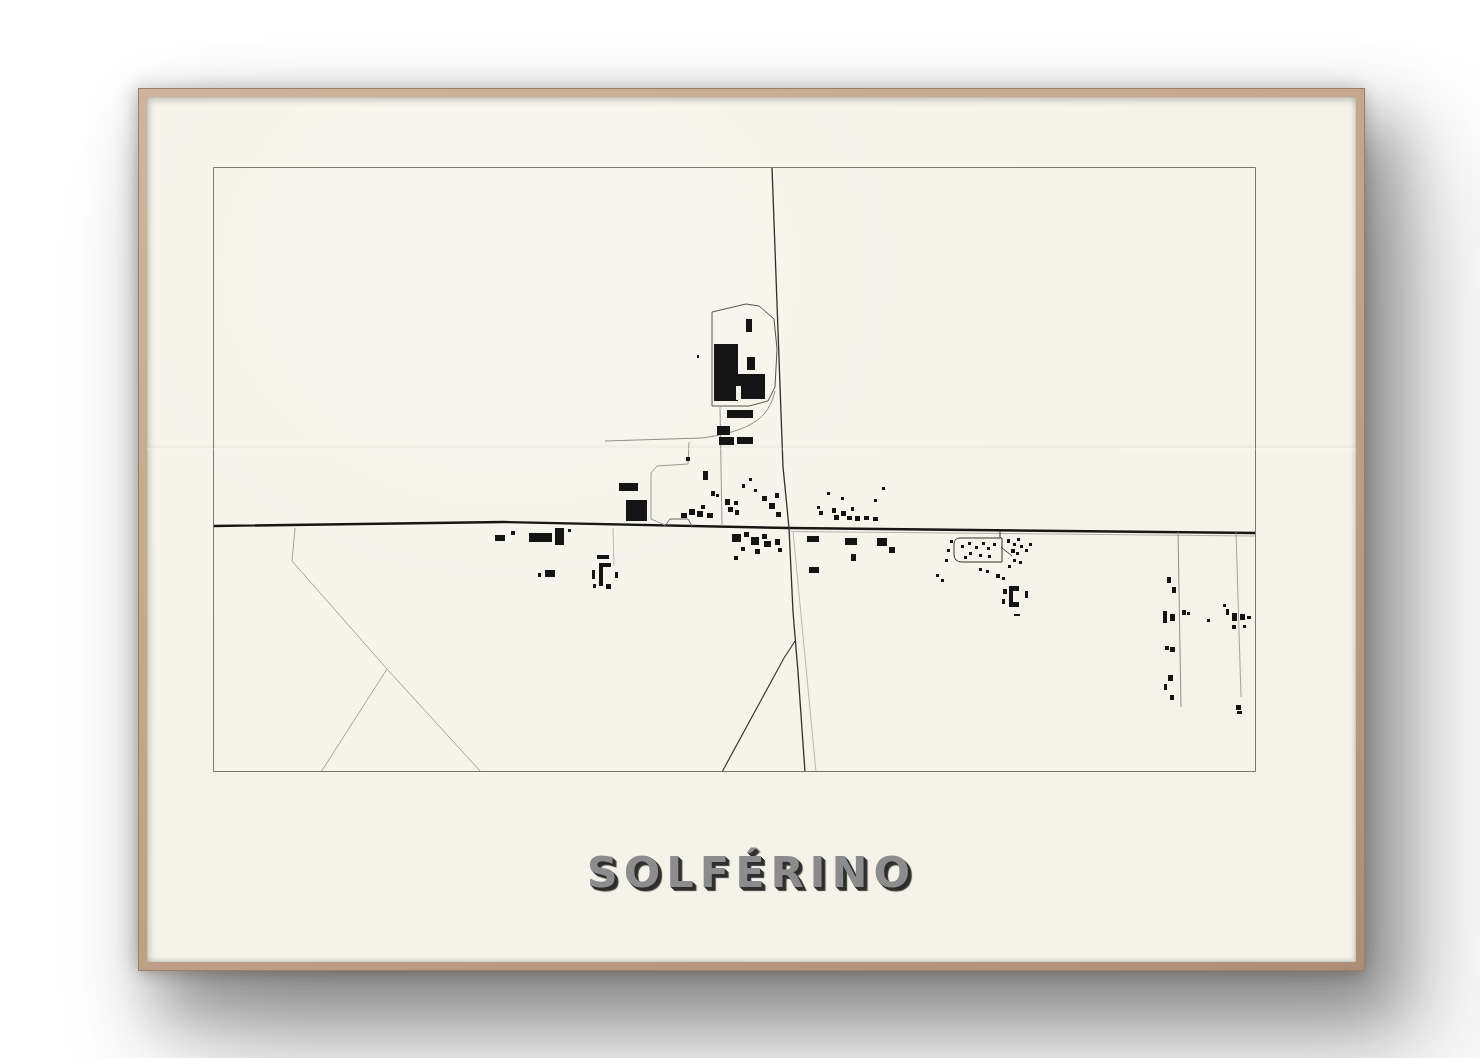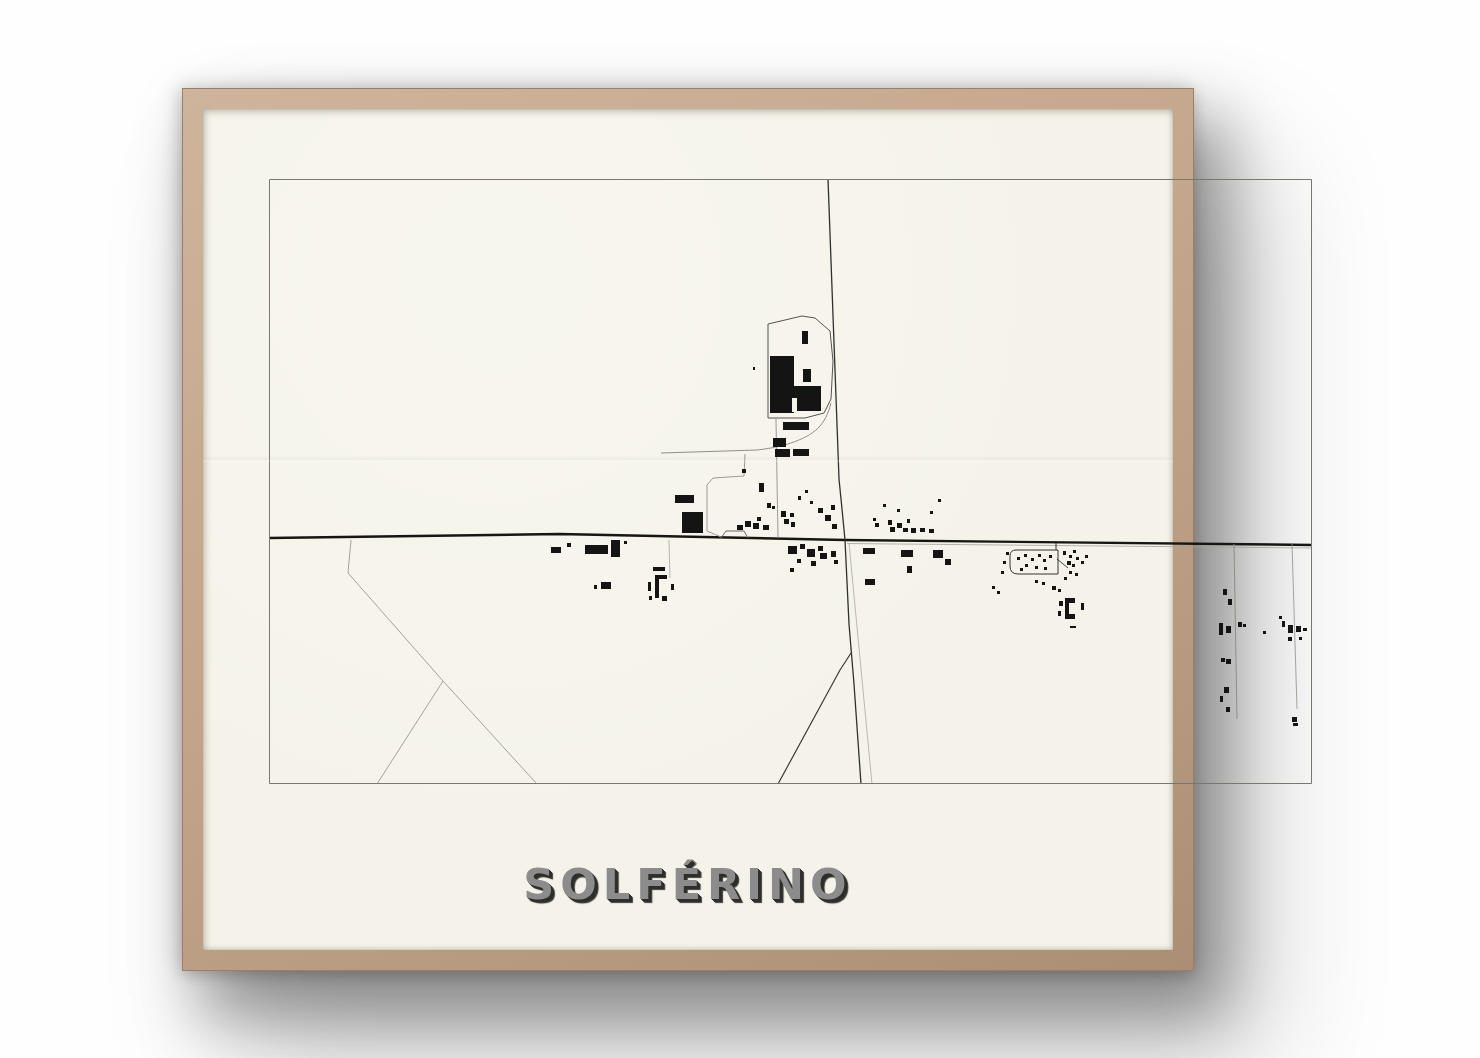--- a/index.html
+++ b/index.html
@@ -2,30 +2,29 @@
 <html><head>
 <meta charset="utf-8">
 <style>
   html,body{margin:0;padding:0;}
   body{
     width:1480px;height:1058px;position:relative;overflow:hidden;
     background:#fefefe;
     font-family:"DejaVu Sans","Liberation Sans",sans-serif;
   }
   .frame{
-    position:absolute;left:138px;top:88px;width:1012px;height:883px;
-    box-sizing:border-box;padding:20px;
+    position:absolute;left:138px;top:88px;width:1227px;height:883px;
+    box-sizing:border-box;padding:8px;
     background:linear-gradient(155deg,#cfb49d 0%,#c4a78c 40%,#b79a7f 75%,#ab8e73 100%);
     border:1px solid #9a7f66;
     box-shadow:
       0 4px 14px rgba(0,0,0,0.18),
       26px 38px 60px 8px rgba(0,0,0,0.35),
       60px 85px 120px 10px rgba(0,0,0,0.18),
       -6px -4px 20px rgba(0,0,0,0.10);
-    margin-left: 44px;
   }
   .poster{
     position:relative;width:100%;height:100%;
     background:
       radial-gradient(ellipse at 30% 20%, rgba(255,255,255,0.25), rgba(255,255,255,0) 60%),
       #f5f3e9;
     box-shadow:
       inset 2px 3px 7px rgba(60,50,40,0.28),
       inset -2px -2px 5px rgba(60,50,40,0.14),
       inset 0 0 1px #8e8b80;

